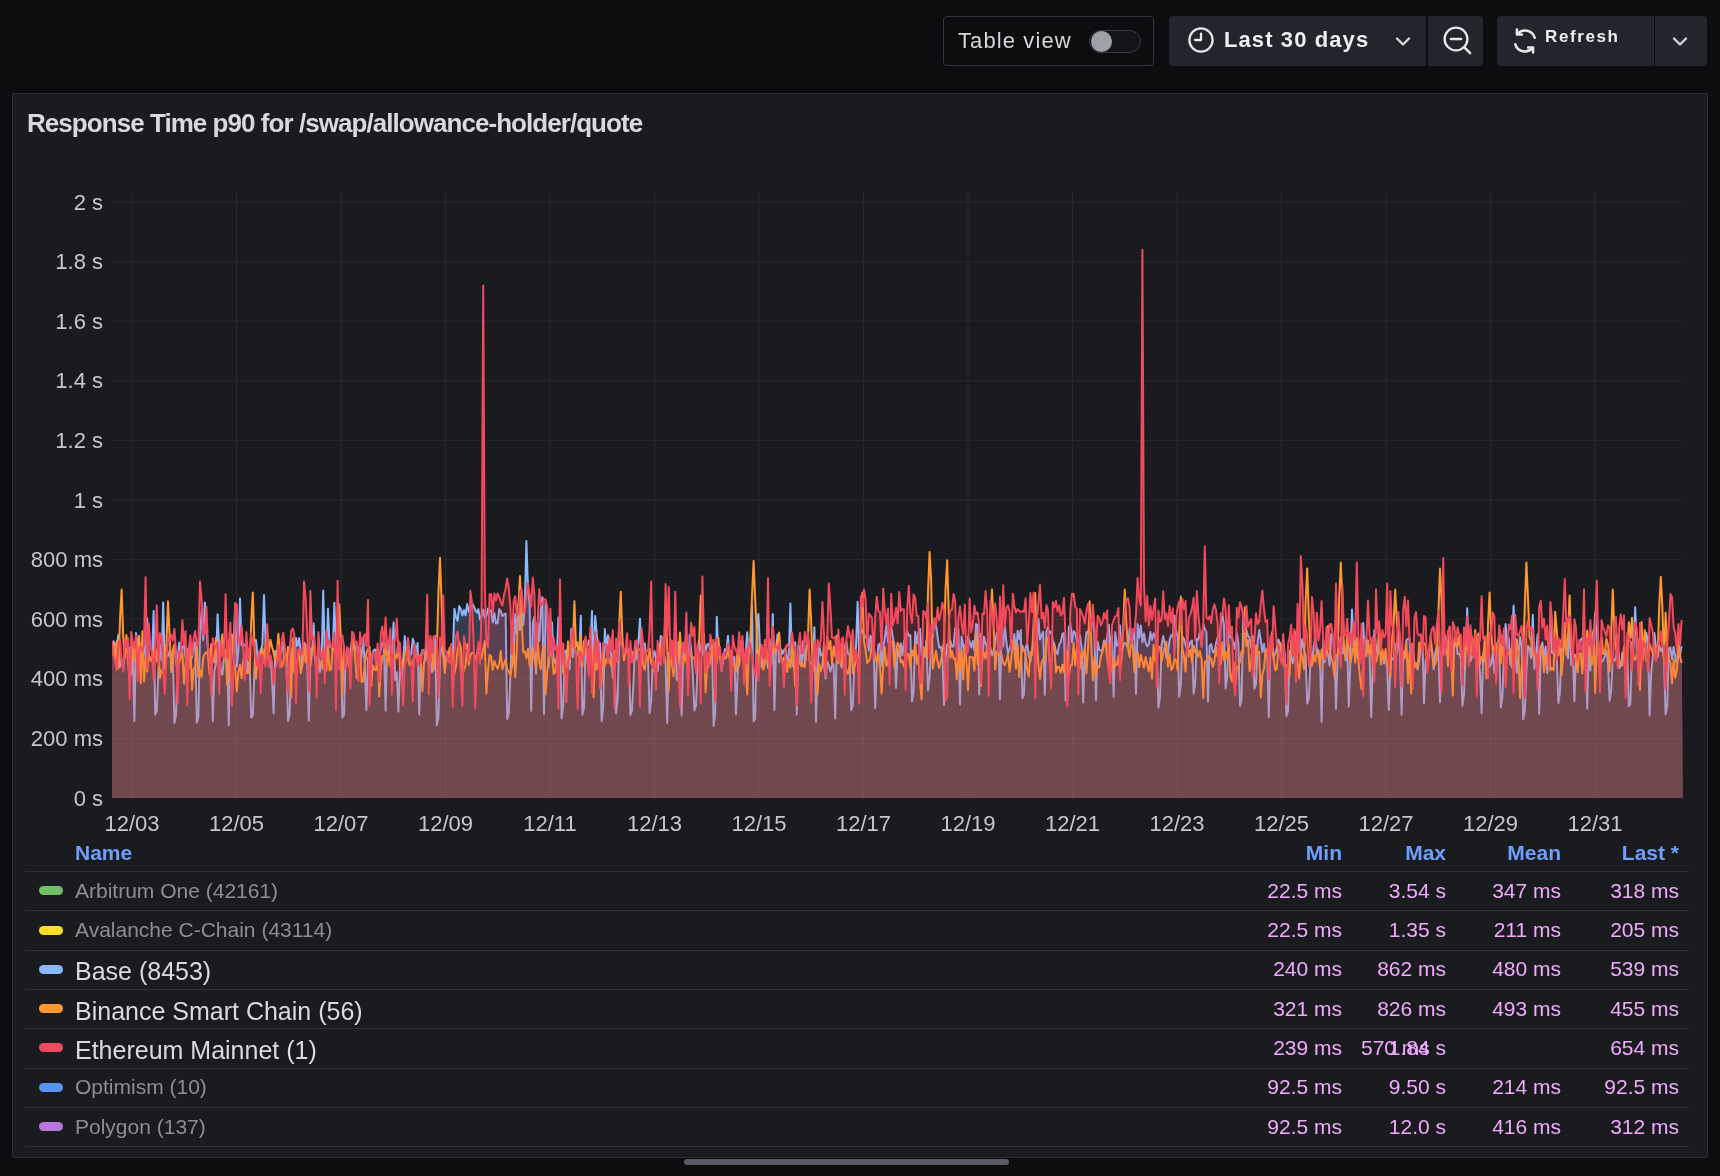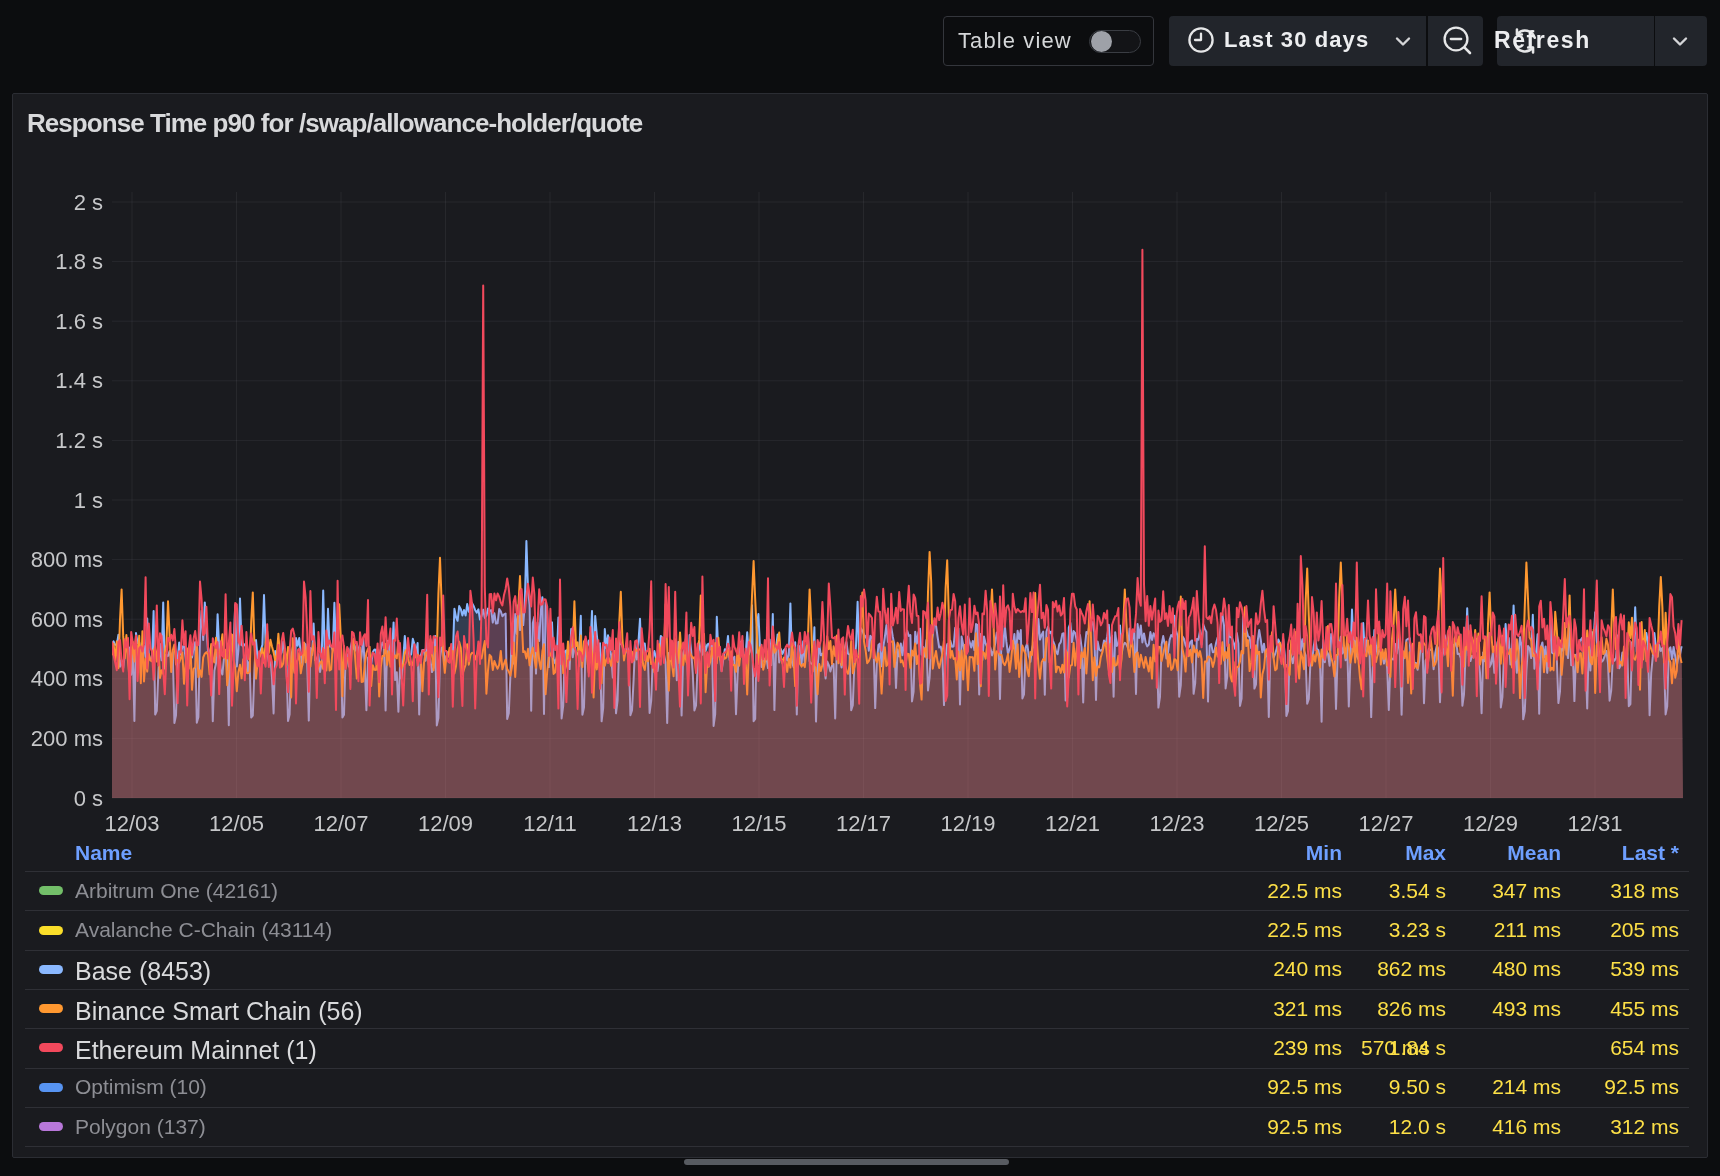--- a/index.html
+++ b/index.html
@@ -8,21 +8,21 @@
 .btxt{transform:translateZ(0);position:absolute;top:27px;font-size:22px;font-weight:bold;color:#EDEEF0;letter-spacing:1.1px}
 .tv{position:absolute;left:943px;top:16px;width:211px;height:50px;border:1px solid #34363C;border-radius:4px}
 .tvt{transform:translateZ(0);position:absolute;left:958px;top:28px;font-size:22px;color:#D5D7D9;letter-spacing:1.1px}
 .pill{position:absolute;left:1089px;top:30px;width:52px;height:23px;background:#131417;border:1px solid #3A3D43;border-radius:12px}
 .knob{position:absolute;left:1091px;top:31px;width:21px;height:21px;border-radius:50%;background:#9EA1A8}
 .lh{transform:translateZ(0);position:absolute;font-size:21px;font-weight:bold;color:#6E9FFF;white-space:nowrap}
 .ldiv{position:absolute;left:25px;width:1664px;height:1px;background:rgba(204,204,220,0.12)}
 .sw{position:absolute;width:24px;height:9px;border-radius:4.5px}
 .ln-on{transform:translateZ(0);position:absolute;font-size:25px;color:#D9DADC;white-space:nowrap}
 .ln-off{transform:translateZ(0);position:absolute;font-size:21px;color:#8D8E94;white-space:nowrap}
-.lv{transform:translateZ(0);position:absolute;font-size:21px;color:#fde047;white-space:nowrap}
+.lv{transform:translateZ(0);position:absolute;font-size:21px;color:#f0abfc;white-space:nowrap}
 .sbar{position:absolute;left:684px;top:1159px;width:325px;height:6px;border-radius:3px;background:#585B61}
 </style></head>
 <body>
 <div class="panel"></div>
 <div class="title">Response Time p90 for /swap/allowance-holder/quote</div>
 <svg width="1720" height="1176" viewBox="0 0 1720 1176" style="position:absolute;left:0;top:0">
 <defs>
       <clipPath id="plot">
         <rect x="112" y="180" width="1571" height="618"></rect>
       </clipPath>
@@ -107,21 +107,21 @@
 <div class="ldiv" style="top:1146.1px"></div>
 <div class="sw" style="left:39px;top:886.1px;background:#73BF69"></div>
 <div class="ln-off" style="left:75px;top:878.6px">Arbitrum One (42161)</div>
 <div class="lv" style="left:1142px;top:878.6px;width:200px;text-align:right">22.5 ms</div>
 <div class="lv" style="left:1246px;top:878.6px;width:200px;text-align:right">3.54 s</div>
 <div class="lv" style="left:1361px;top:878.6px;width:200px;text-align:right">347 ms</div>
 <div class="lv" style="left:1479px;top:878.6px;width:200px;text-align:right">318 ms</div>
 <div class="sw" style="left:39px;top:925.5px;background:#FADE2A"></div>
 <div class="ln-off" style="left:75px;top:918.0px">Avalanche C-Chain (43114)</div>
 <div class="lv" style="left:1142px;top:918.0px;width:200px;text-align:right">22.5 ms</div>
-<div class="lv" style="left:1246px;top:918.0px;width:200px;text-align:right">3.23 s</div>
+<div class="lv" style="left:1246px;top:918.0px;width:200px;text-align:right">1.35 s</div>
 <div class="lv" style="left:1361px;top:918.0px;width:200px;text-align:right">211 ms</div>
 <div class="lv" style="left:1479px;top:918.0px;width:200px;text-align:right">205 ms</div>
 <div class="sw" style="left:39px;top:964.8px;background:#8AB8FF"></div>
 <div class="ln-on" style="left:75px;top:957.2px">Base (8453)</div>
 <div class="lv" style="left:1142px;top:957.2px;width:200px;text-align:right">240 ms</div>
 <div class="lv" style="left:1246px;top:957.2px;width:200px;text-align:right">862 ms</div>
 <div class="lv" style="left:1361px;top:957.2px;width:200px;text-align:right">480 ms</div>
 <div class="lv" style="left:1479px;top:957.2px;width:200px;text-align:right">539 ms</div>
 <div class="sw" style="left:39px;top:1004.0px;background:#FF9830"></div>
 <div class="ln-on" style="left:75px;top:996.5px">Binance Smart Chain (56)</div>
@@ -169,16 +169,16 @@
     <line x1="23.6" y1="23.6" x2="29" y2="29" stroke="#E6E7E8" stroke-width="2.6" stroke-linecap="round"></line>
   </svg>
 <svg width="28" height="28" viewBox="0 0 24 24" style="position:absolute;left:1511px;top:27px">
     <g fill="none" stroke="#E6E7E8" stroke-width="2.2" stroke-linecap="round" stroke-linejoin="round">
       <path d="M20.3 9.2A8.6 8.6 0 0 0 5.5 6.1"></path>
       <path d="M5.1 2.2v4.2h4.2"></path>
       <path d="M3.7 14.8a8.6 8.6 0 0 0 14.8 3.1"></path>
       <path d="M18.9 21.8v-4.2h-4.2"></path>
     </g>
   </svg>
-<div class="btxt" style="left:1494px;font-size:23px;letter-spacing:1.6px">Refresh</div>
+<div class="btxt" style="left:1545px;font-size:17px;letter-spacing:1.6px">Refresh</div>
 <svg width="18" height="12" viewBox="0 0 18 12" style="position:absolute;left:1671px;top:36px">
     <path d="M3 2.5l6 6 6-6" fill="none" stroke="#D4D5D7" stroke-width="2.4" stroke-linecap="round" stroke-linejoin="round"></path>
   </svg>
 <div class="sbar"></div>
 </body></html>

